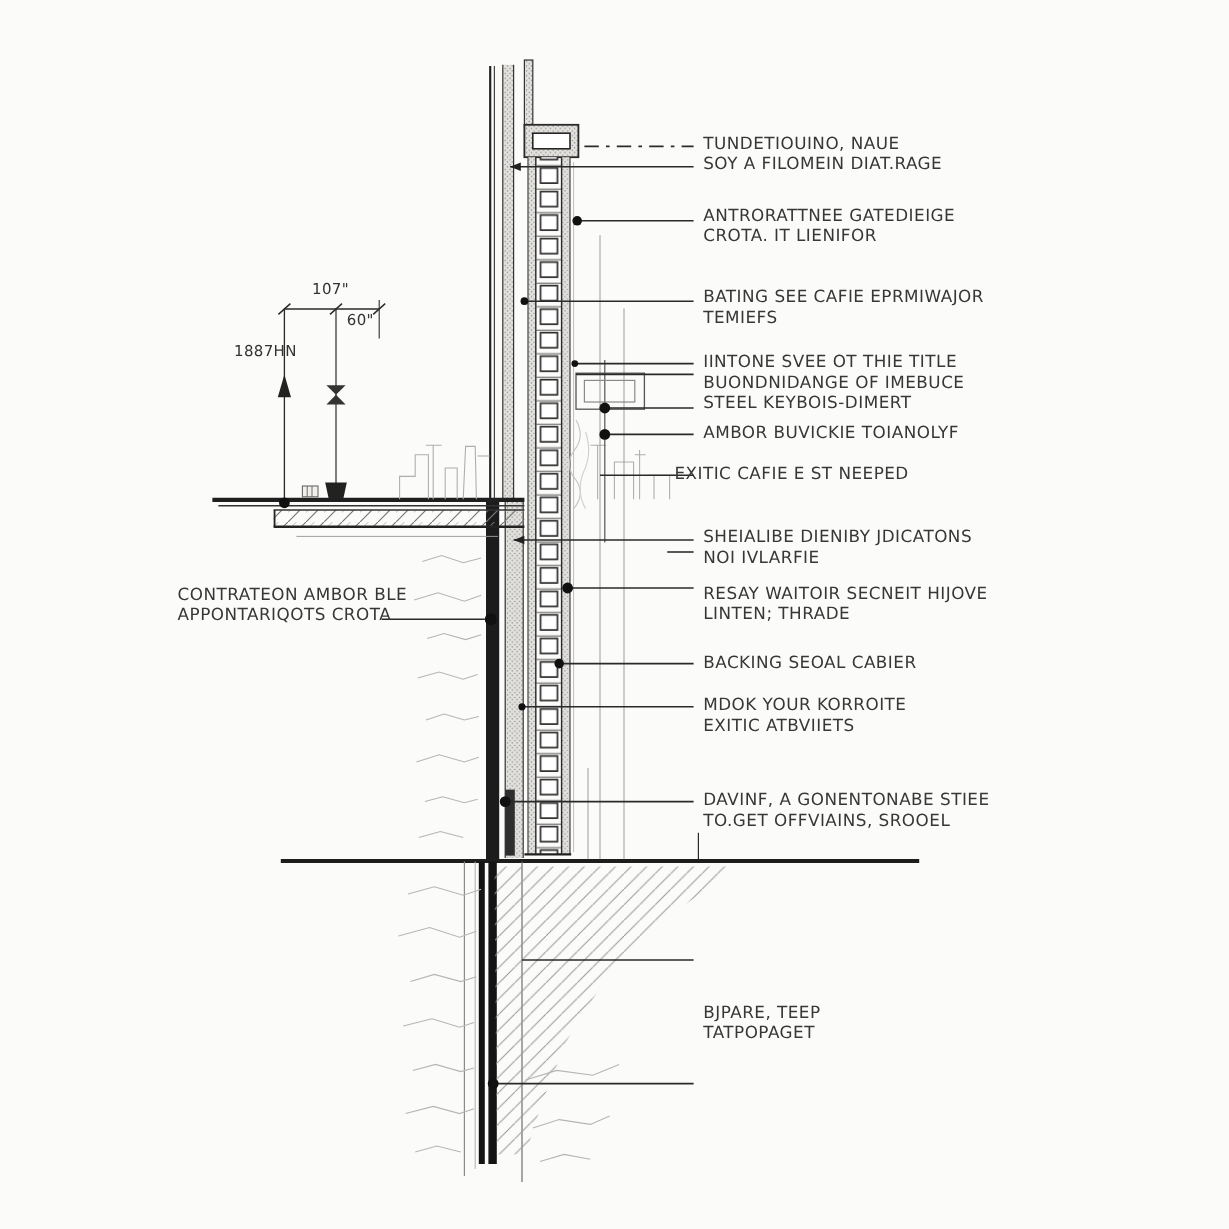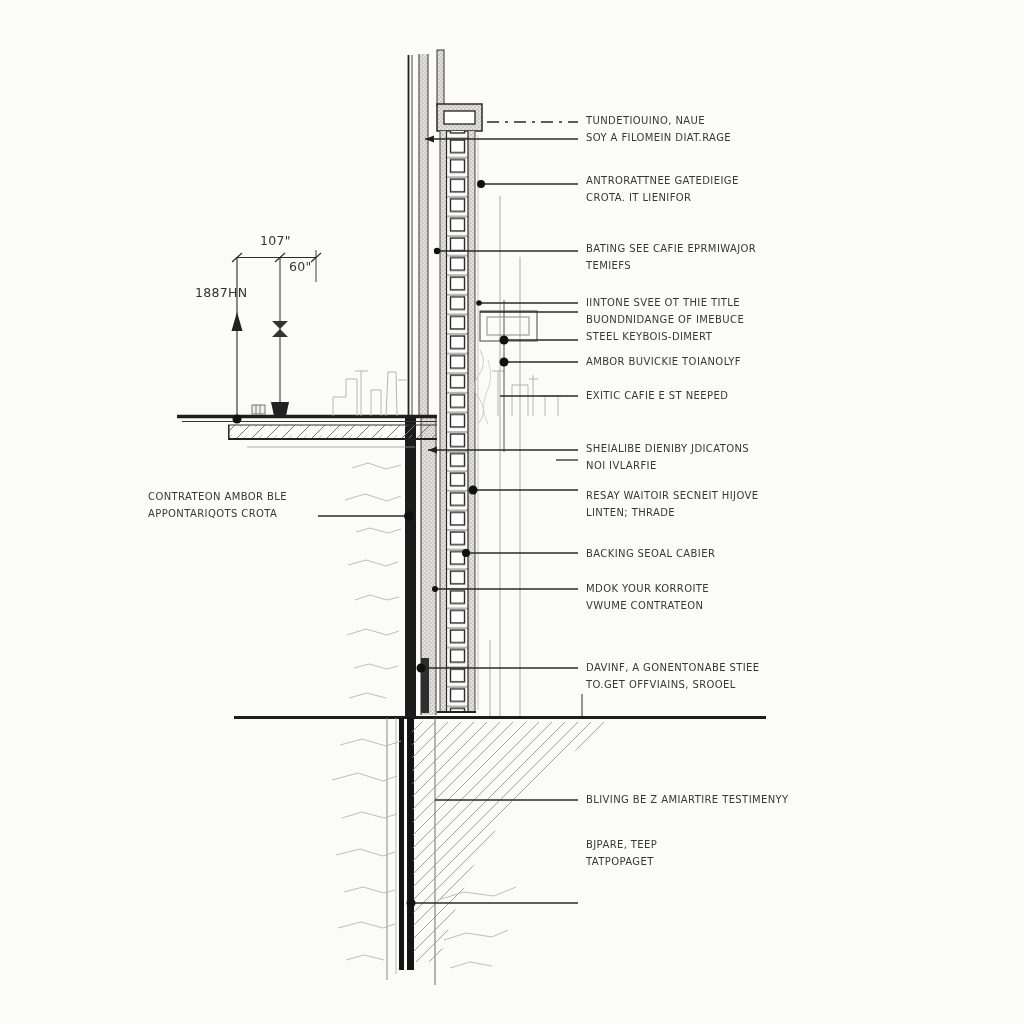--- a/index.html
+++ b/index.html
@@ -4,21 +4,21 @@
 <style>
   html,body{margin:0;padding:0;}
   body{
     width:1024px;height:1024px;position:relative;overflow:hidden;
     background:#fbfbf9;
     font-family:"DejaVu Sans", sans-serif;
   }
   #drawing{position:absolute;left:0;top:0;}
   .callout{
     position:absolute;
-    font-size:10px;line-height:17px;letter-spacing:.4px;
+    font-size:14px;line-height:17px;letter-spacing:.4px;
     color:#373737;white-space:nowrap;
     font-family:"DejaVu Sans", sans-serif;
   }
   .callout div{white-space:nowrap;}
   .dim{
     position:absolute;font-size:12.5px;letter-spacing:.3px;color:#333;
     white-space:nowrap;font-family:"DejaVu Sans", sans-serif;
   }
 </style>
 </head>
@@ -215,44 +215,43 @@
   <div>TEMIEFS</div>
 </div>
 <div class="callout" style="left:586px;top:294px">
   <div>IINTONE SVEE OT THIE TITLE</div>
   <div>BUONDNIDANGE OF IMEBUCE</div>
   <div>STEEL KEYBOIS-DIMERT</div>
 </div>
 <div class="callout" style="left:586px;top:353px">
   <div>AMBOR BUVICKIE TOIANOLYF</div>
 </div>
-<div class="callout" style="left:586px;top:387px">
+<div class="callout" style="left:562px;top:387px">
   <div>EXITIC CAFIE E ST NEEPED</div>
 </div>
 <div class="callout" style="left:586px;top:440px">
   <div>SHEIALIBE DIENIBY JDICATONS</div>
   <div>NOI IVLARFIE</div>
 </div>
 <div class="callout" style="left:586px;top:487px">
   <div>RESAY WAITOIR SECNEIT HIJOVE</div>
   <div>LINTEN; THRADE</div>
 </div>
 <div class="callout" style="left:586px;top:545px">
   <div>BACKING SEOAL CABIER</div>
 </div>
 <div class="callout" style="left:586px;top:580px">
   <div>MDOK YOUR KORROITE</div>
-  <div>VWUME CONTRATEON</div>
+  <div>EXITIC ATBVIIETS</div>
 </div>
 <div class="callout" style="left:586px;top:659px">
   <div>DAVINF, A GONENTONABE STIEE</div>
   <div>TO.GET OFFVIAINS, SROOEL</div>
 </div>
 <div class="callout" style="left:586px;top:791px">
-  <div>BLIVING BE Z AMIARTIRE TESTIMENYY</div>
 </div>
 <div class="callout" style="left:586px;top:836px">
   <div>BJPARE, TEEP</div>
   <div>TATPOPAGET</div>
 </div>
 
 <div class="callout" style="left:148px;top:488px">
   <div>CONTRATEON AMBOR BLE</div>
   <div>APPONTARIQOTS CROTA</div>
 </div>

